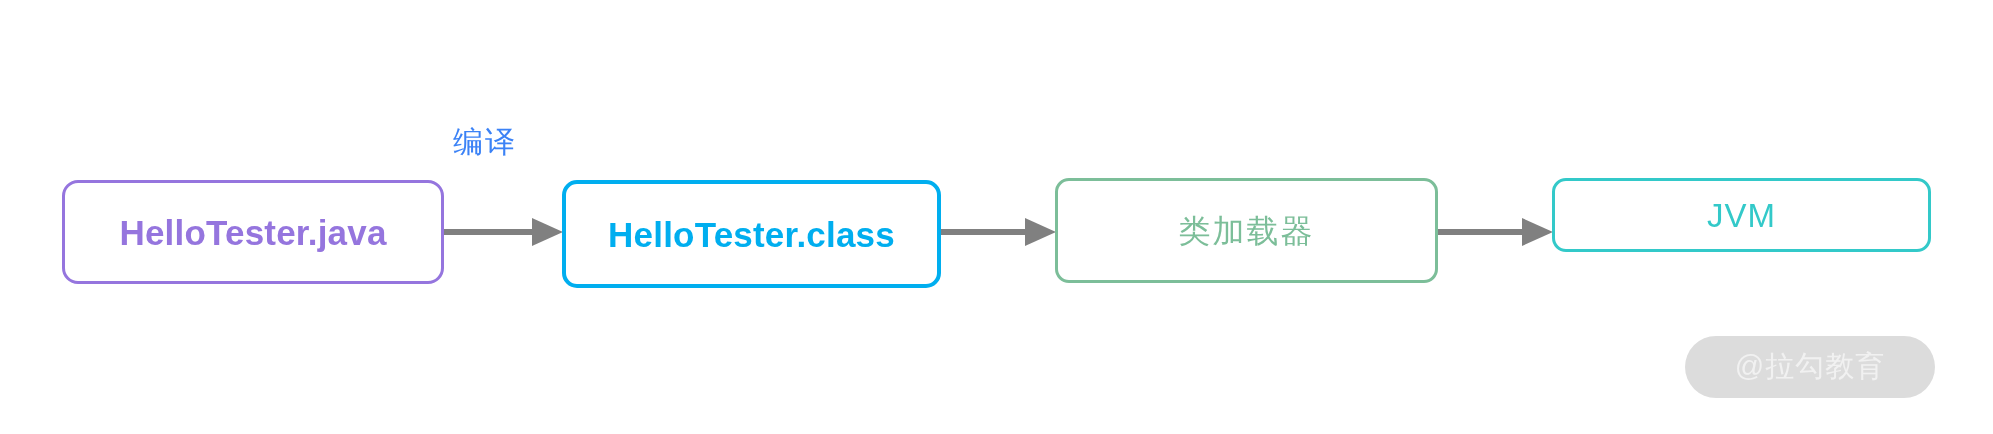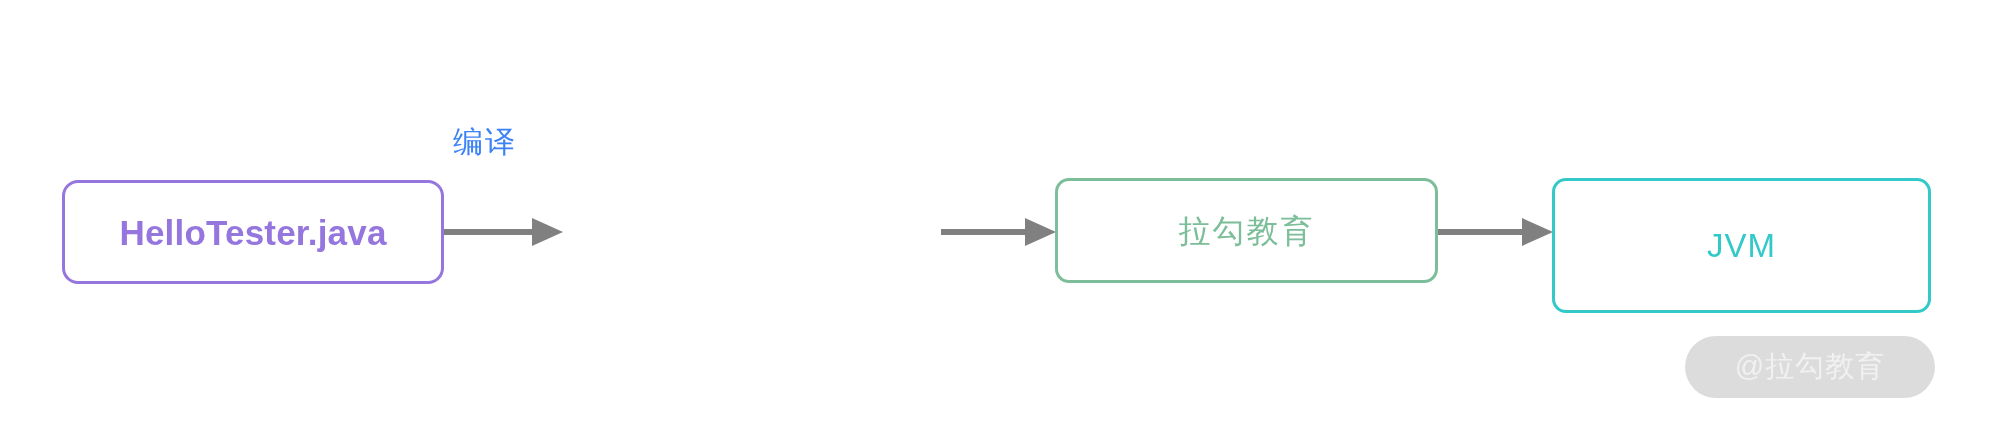--- a/index.html
+++ b/index.html
@@ -71,21 +71,21 @@
   }
   .node-classloader .node-label {
     color: #7cbe99;
     font-size: 32px;
     font-weight: normal;
     letter-spacing: 2px;
   }
 
   .node-jvm {
     left: 1552px; top: 178px;
-    width: 379px; height: 135px;
+    width: 379px; height: 74px;
     border-width: 3px;
     border-color: #33c9c9;
     border-radius: 14px;
   }
   .node-jvm .node-label {
     color: #33c9c9;
     font-size: 33px;
     font-weight: normal;
     letter-spacing: 1px;
   }
@@ -144,30 +144,33 @@
 
   <div class="edge-label">编译</div>
 
   <div class="arrow arrow-1">
     <svg width="119" height="36" viewBox="0 0 119 36" xmlns="http://www.w3.org/2000/svg">
       <line x1="0" y1="18" x2="92" y2="18" stroke="#808080" stroke-width="6"></line>
       <polygon points="88,4 119,18 88,32" fill="#808080"></polygon>
     </svg>
   </div>
 
+  <div class="node node-class">
+    <span class="node-label">HelloTester.class</span>
+  </div>
 
   <div class="arrow arrow-2">
     <svg width="115" height="36" viewBox="0 0 115 36" xmlns="http://www.w3.org/2000/svg">
       <line x1="0" y1="18" x2="88" y2="18" stroke="#808080" stroke-width="6"></line>
       <polygon points="84,4 115,18 84,32" fill="#808080"></polygon>
     </svg>
   </div>
 
   <div class="node node-classloader">
-    <span class="node-label">拉勾教育</span>
+    <span class="node-label">类加载器</span>
   </div>
 
   <div class="arrow arrow-3">
     <svg width="115" height="36" viewBox="0 0 115 36" xmlns="http://www.w3.org/2000/svg">
       <line x1="0" y1="18" x2="88" y2="18" stroke="#808080" stroke-width="6"></line>
       <polygon points="84,4 115,18 84,32" fill="#808080"></polygon>
     </svg>
   </div>
 
   <div class="node node-jvm">

